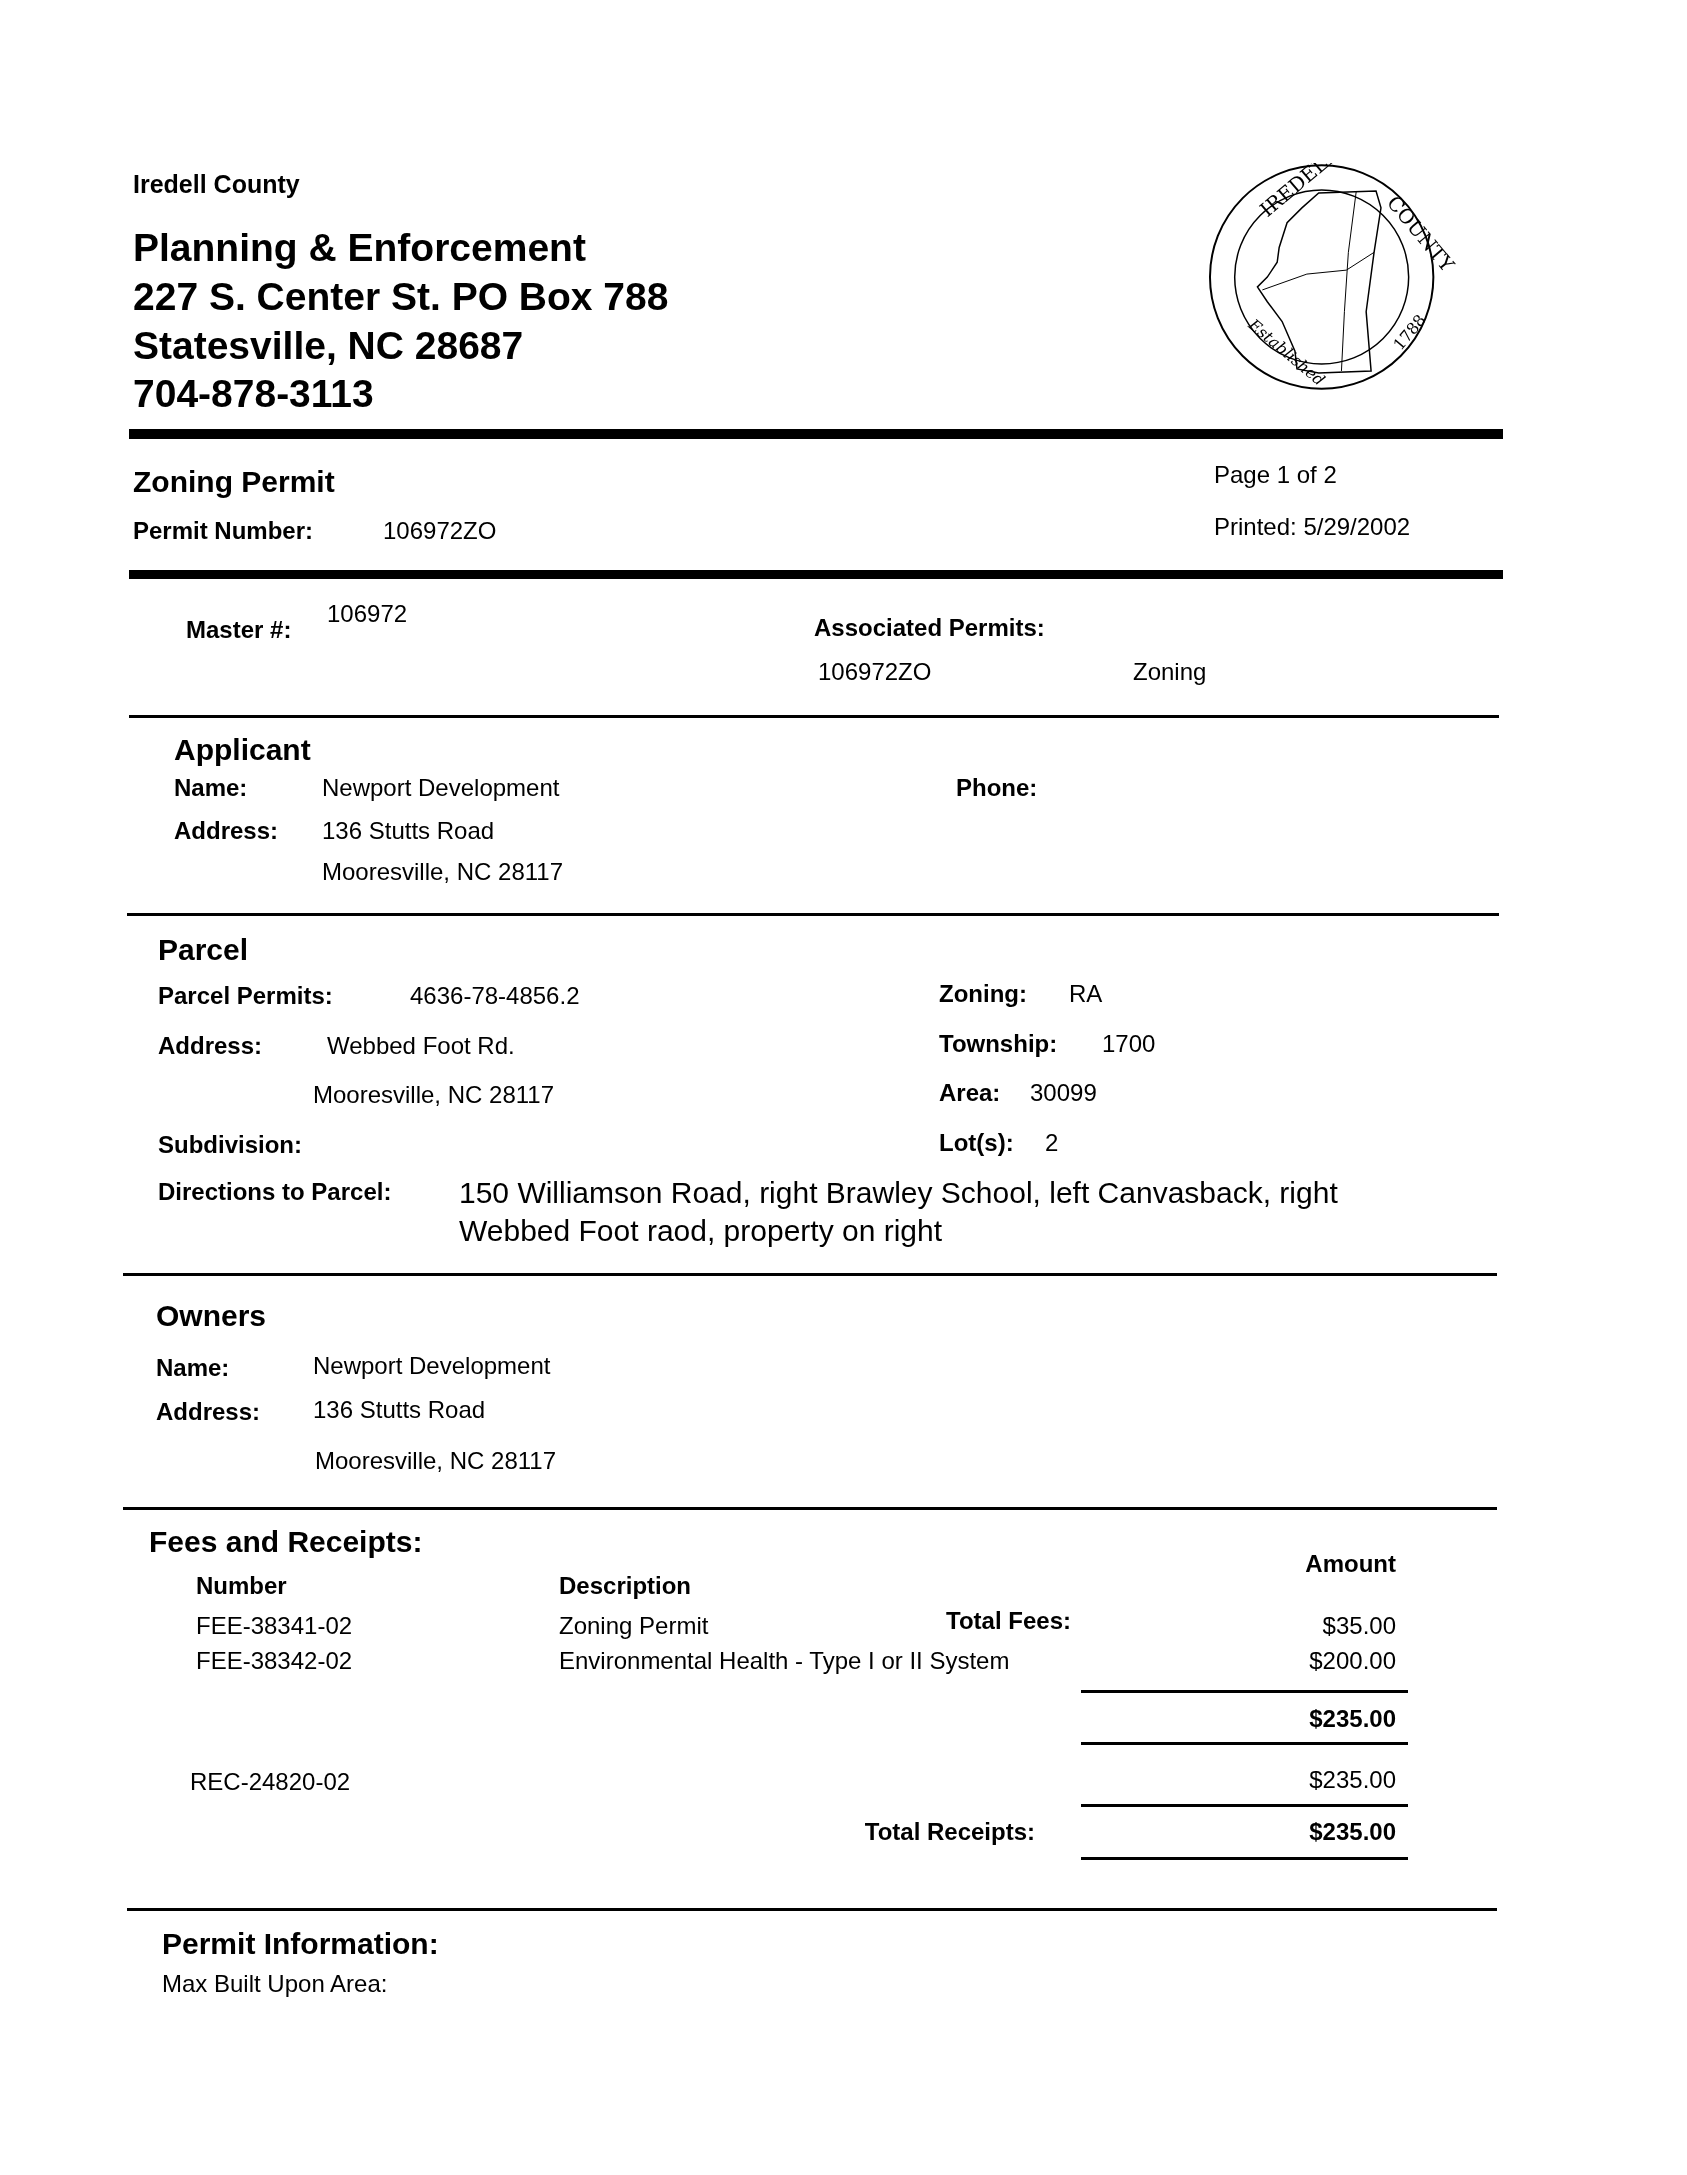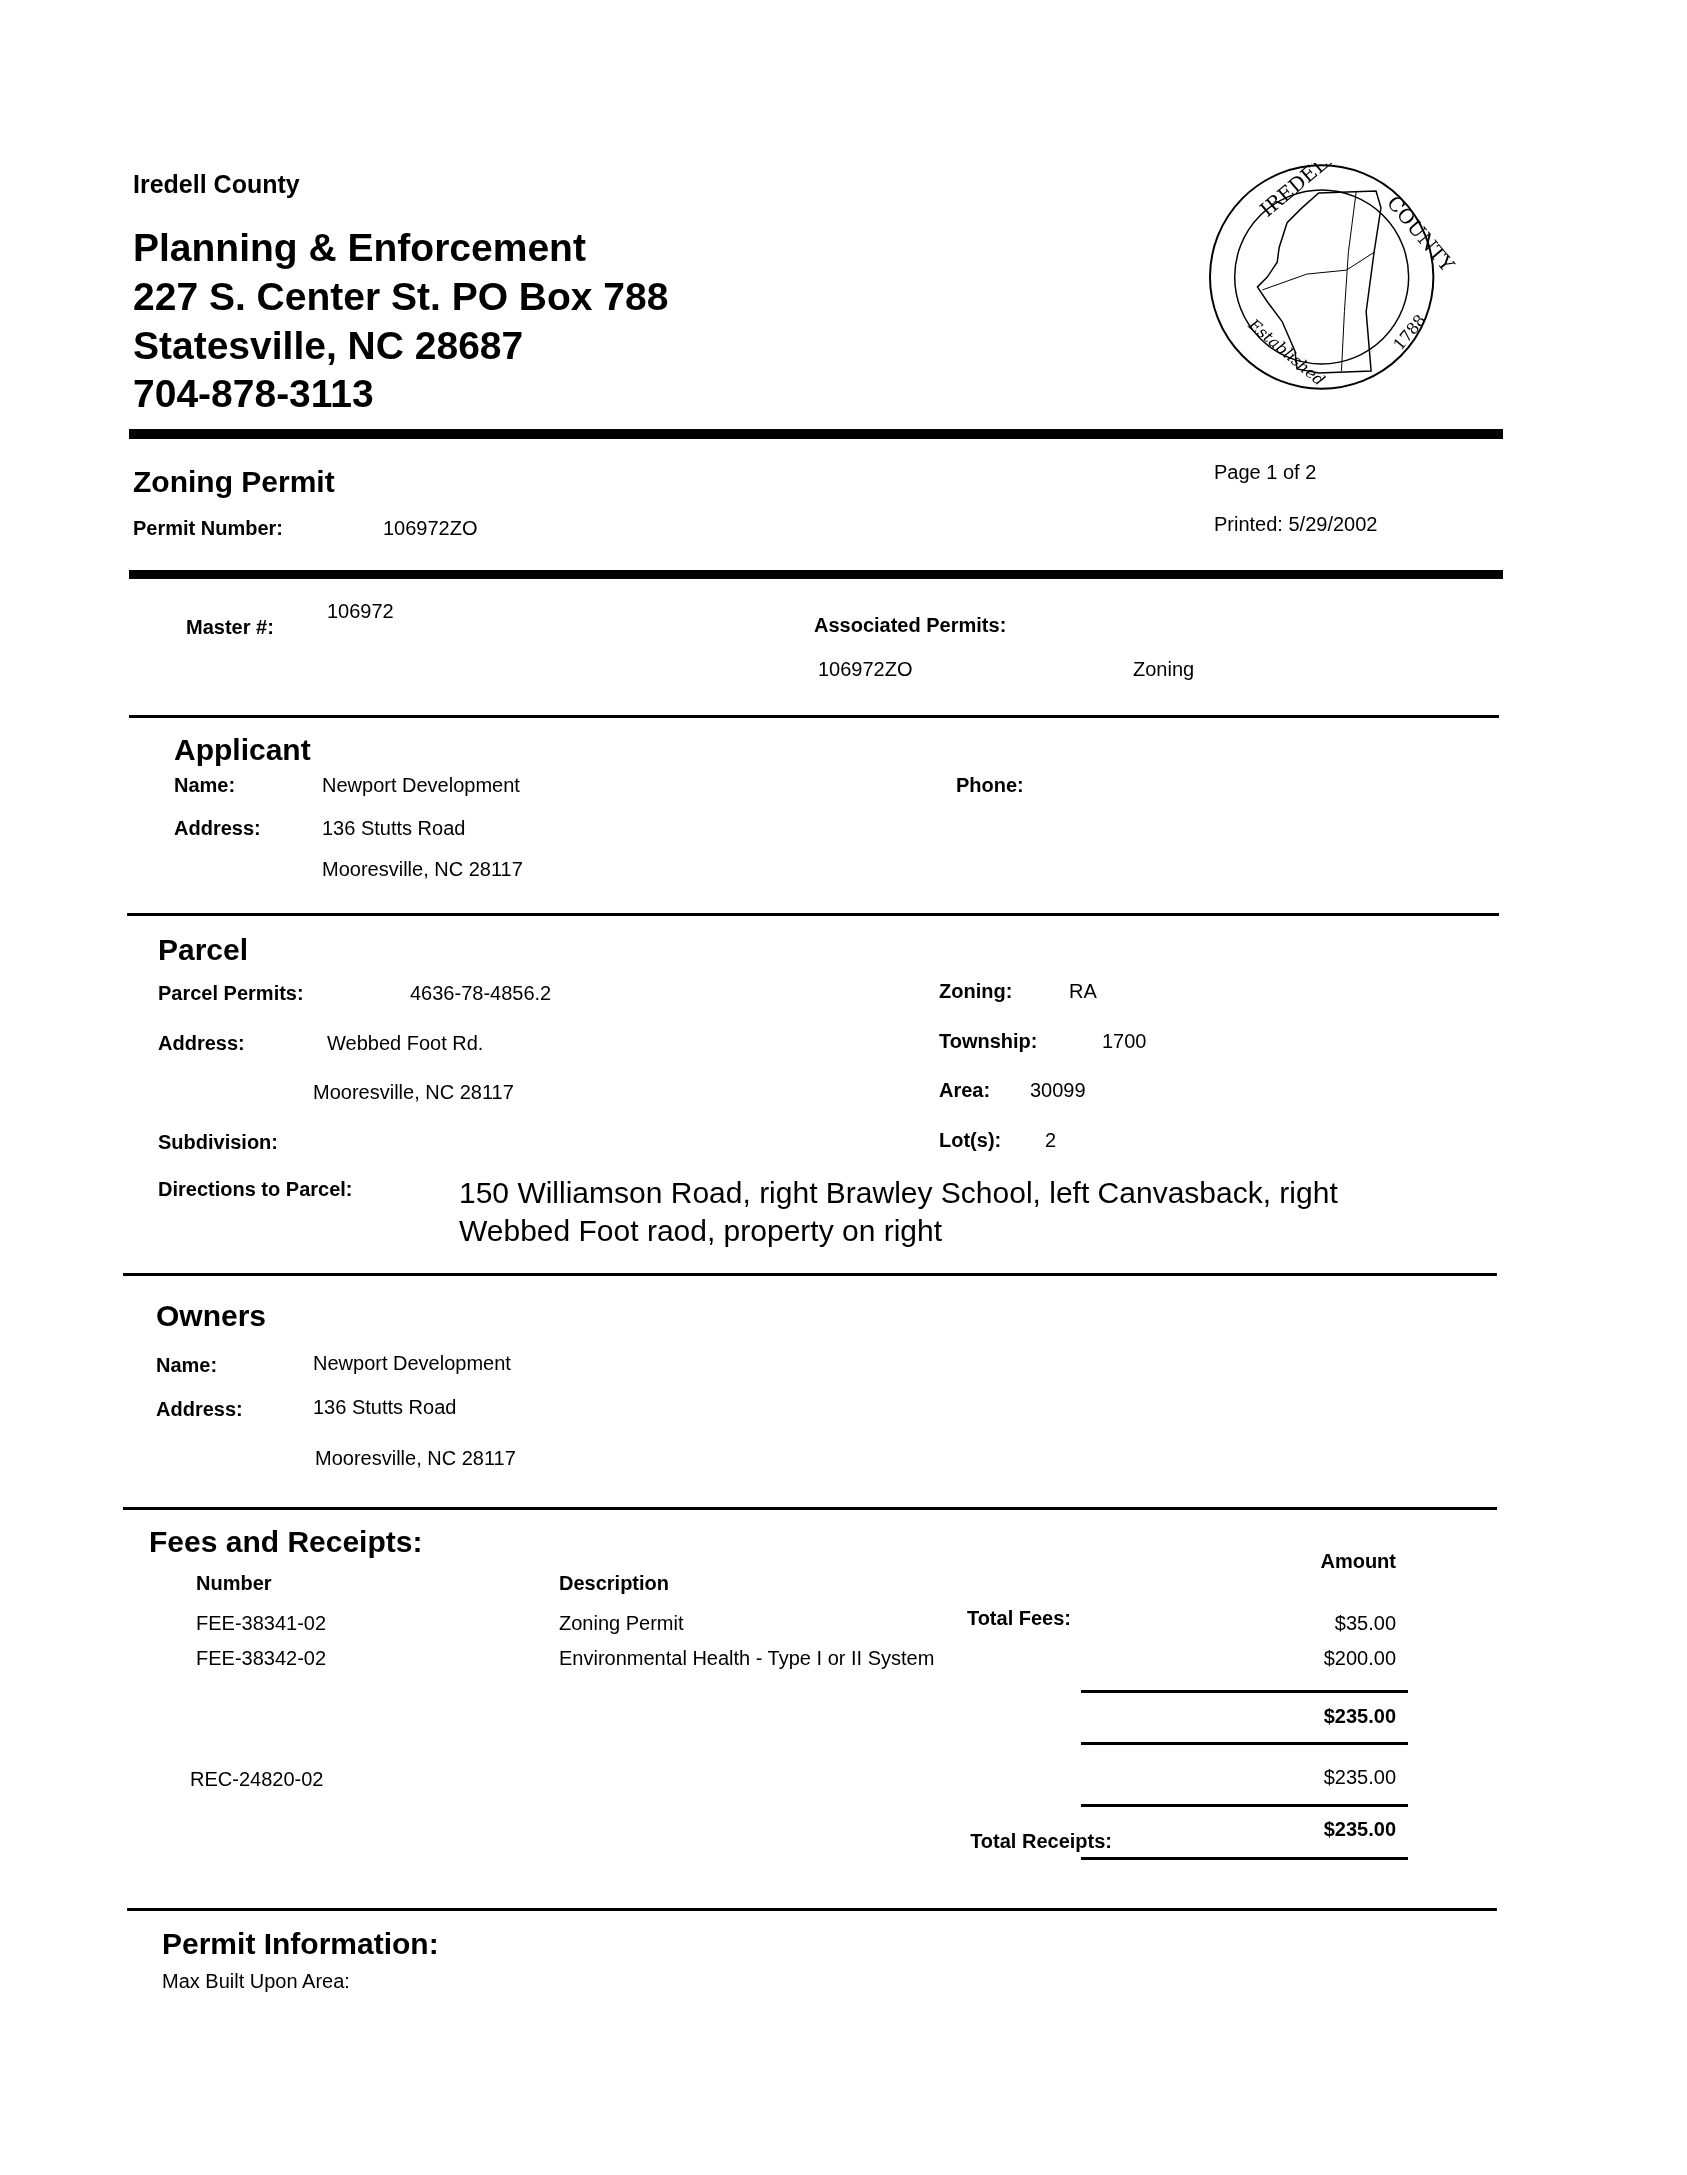--- a/index.html
+++ b/index.html
@@ -5,21 +5,21 @@
   html, body { margin: 0; padding: 0; background: #ffffff; }
   body {
     width: 1687px; height: 2175px; position: relative; overflow: hidden;
     font-family: "Liberation Sans", sans-serif; color: #000;
   }
   .abs { position: absolute; white-space: nowrap; }
   .b { font-weight: bold; }
   .hdr-title { font-size: 25px; font-weight: bold; }
   .hdr-line { font-size: 39px; font-weight: bold; }
   .t30 { font-size: 30px; }
-  .t28 { font-size: 20px; }
+  .t28 { font-size: 24px; }
   .thick-rule { position: absolute; background: #000; }
   .rule { position: absolute; background: #000; height: 3px; }
   .seal { position: absolute; left: 1208px; top: 163px; width: 257px; height: 238px; }
   .amt { text-align: right; }
 </style>
 </head>
 <body>
 
 <div class="abs hdr-title" style="left:133px; top:170px;">Iredell County</div>
 <div class="abs hdr-line" style="left:133px; top:226px;">Planning &amp; Enforcement</div>
@@ -118,21 +118,21 @@
 
 <div class="rule" style="left:1081px; top:1690px; width:327px;"></div>
 <div class="abs b t28 amt" style="left:792px; width:279px; top:1607px;">Total Fees:</div>
 <div class="abs b t28 amt" style="left:1188px; width:208px; top:1705px;">$235.00</div>
 <div class="rule" style="left:1081px; top:1742px; width:327px;"></div>
 
 <div class="abs t28" style="left:190px; top:1768px;">REC-24820-02</div>
 <div class="abs t28 amt" style="left:1188px; width:208px; top:1766px;">$235.00</div>
 
 <div class="rule" style="left:1081px; top:1804px; width:327px;"></div>
-<div class="abs b t28 amt" style="left:813px; width:299px; top:1818px;margin-top:12px;">Total Receipts:</div>
+<div class="abs b t28 amt" style="left:736px; width:299px; top:1818px;">Total Receipts:</div>
 <div class="abs b t28 amt" style="left:1188px; width:208px; top:1818px;">$235.00</div>
 <div class="rule" style="left:1081px; top:1857px; width:327px;"></div>
 
 <div class="rule" style="left:127px; top:1908px; width:1370px;"></div>
 
 <div class="abs b t30" style="left:162px; top:1927px;">Permit Information:</div>
 <div class="abs t28" style="left:162px; top:1970px;">Max Built Upon Area:</div>
 <div class="abs t28" style="left:455px; top:1970px;"></div>
 
 

